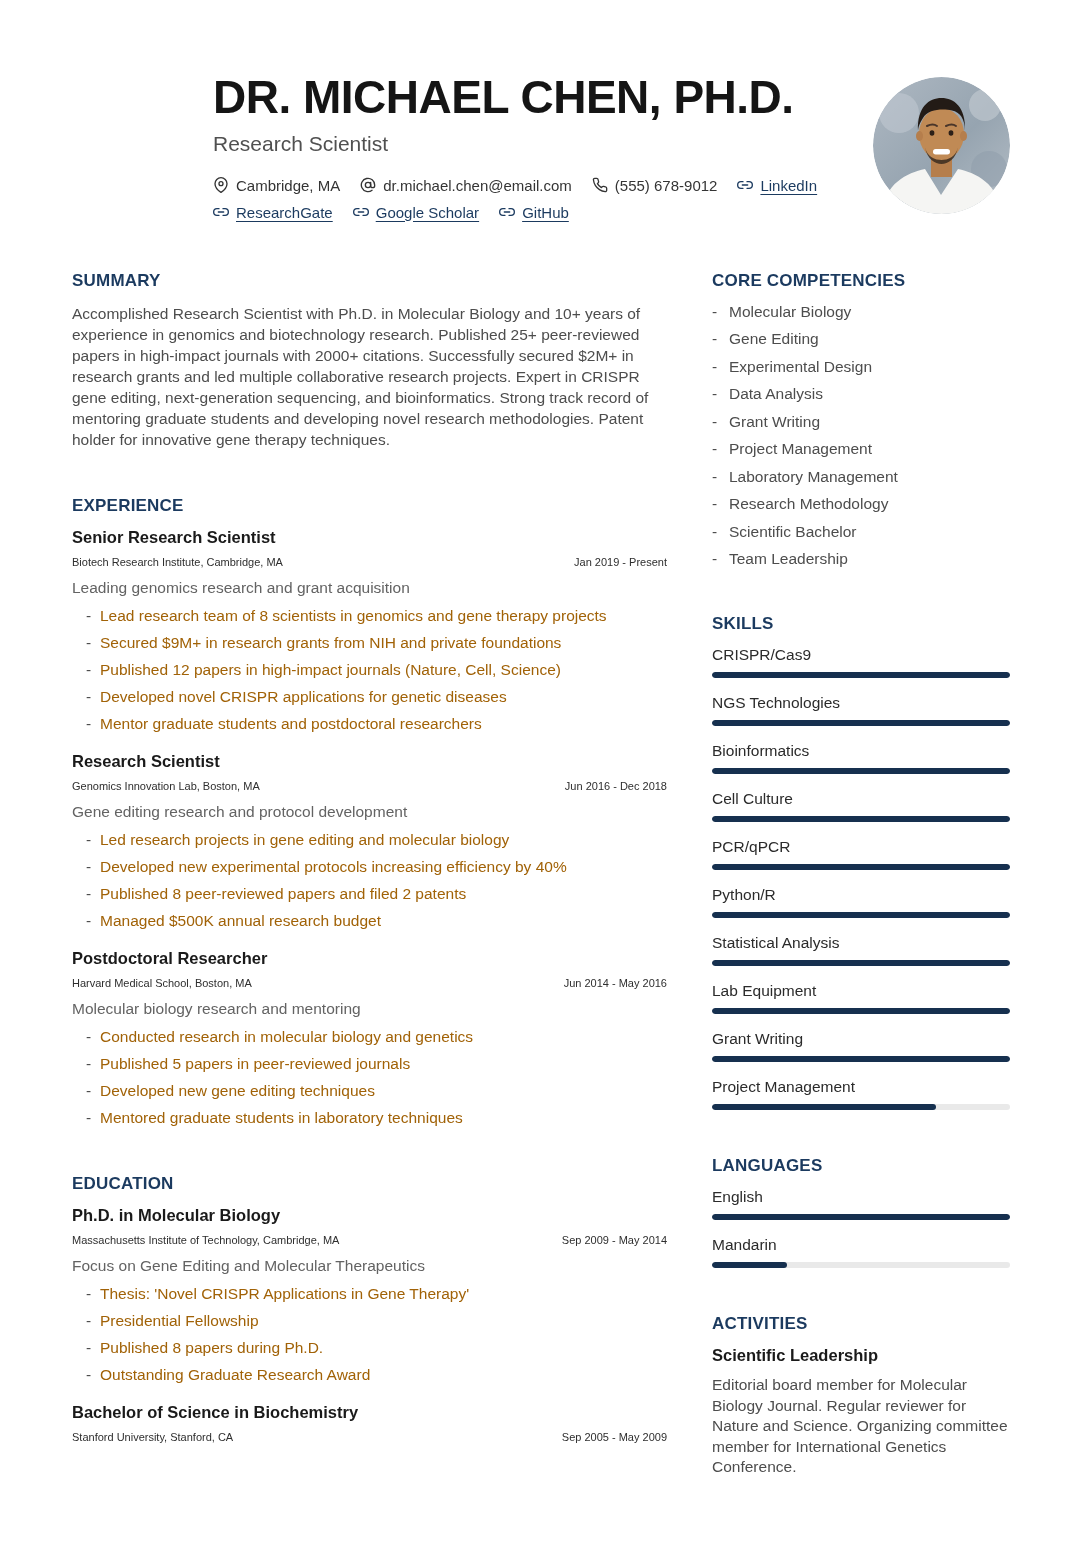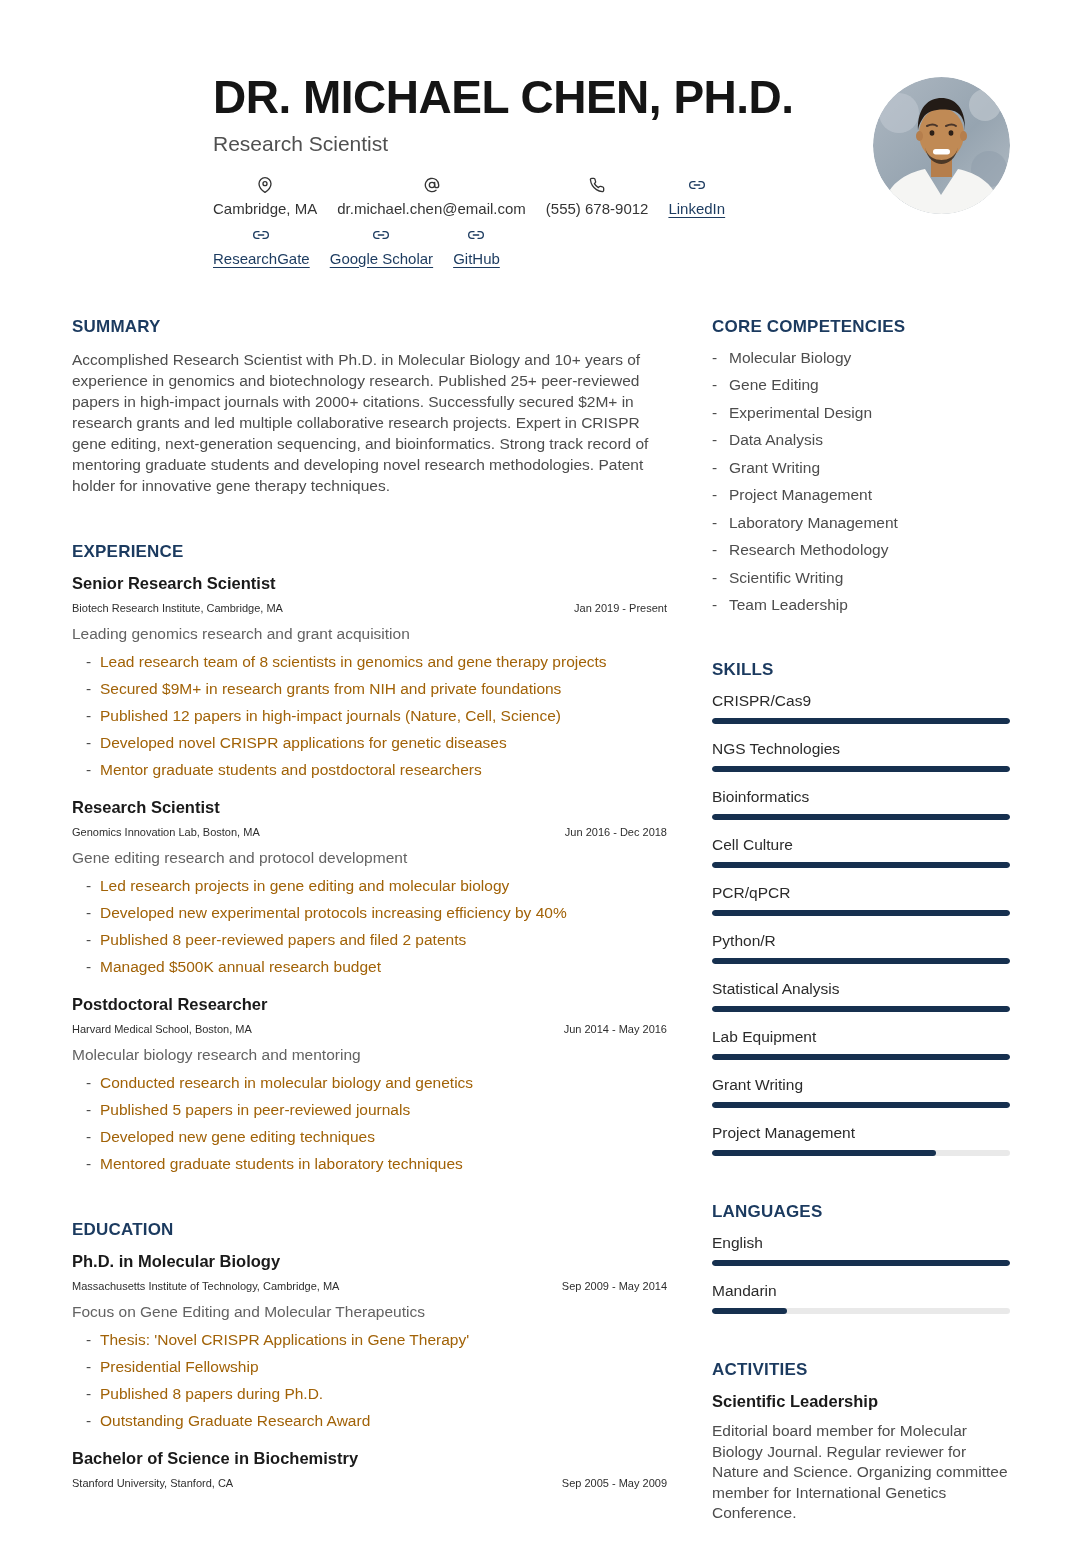--- a/index.html
+++ b/index.html
@@ -13,21 +13,21 @@
 
   
   .header { display:flex; justify-content:flex-end; align-items:flex-start; }
   .header-left { width:660px; }
   .name {
     font-size:46px; font-weight:700; color:#151515;
     letter-spacing:-0.5px; line-height:1.1; margin-bottom:9px;
   }
   .job-subtitle { font-size:21px; color:#505050; margin-bottom:21px; font-weight:400; }
   .contact-row { display:flex; align-items:center; gap:20px; margin-bottom:10px; }
-  .contact-item { display:inline-flex; align-items:center; gap:7px; font-size:15px; color:#343434;flex-direction:column; }
+  .contact-item { display:inline-flex; align-items:center; gap:7px; font-size:15px; color:#343434; }
   .contact-item svg { display:block; }
   .icon-stroke { stroke:#343434; stroke-width:2; fill:none; stroke-linecap:round; stroke-linejoin:round; }
   .link { color:#1b3a5f; text-decoration:underline; text-underline-offset:3px; cursor:pointer; }
   .link-icon-stroke { stroke:#1b3a5f; stroke-width:2; fill:none; stroke-linecap:round; stroke-linejoin:round; }
 
   .photo-wrap { width:137px; height:137px; border-radius:50%; overflow:hidden; flex:none; margin-top:5px; margin-right:0px; }
   .photo-wrap svg { display:block; }
 
   
   .main { display:flex; gap:45px; margin-top:40px; }
@@ -283,21 +283,21 @@
         <div class="section-heading">CORE COMPETENCIES</div>
         <ul class="comp-list">
           <li>Molecular Biology</li>
             <li>Gene Editing</li>
             <li>Experimental Design</li>
             <li>Data Analysis</li>
             <li>Grant Writing</li>
             <li>Project Management</li>
             <li>Laboratory Management</li>
             <li>Research Methodology</li>
-            <li>Scientific Writing</li>
+            <li>Scientific Bachelor</li>
             <li>Team Leadership</li>
         </ul>
       </div>
 
       <div class="section">
         <div class="section-heading">SKILLS</div>
         <div>
 
             <div class="skill">
               <div class="skill-label">CRISPR/Cas9</div>

